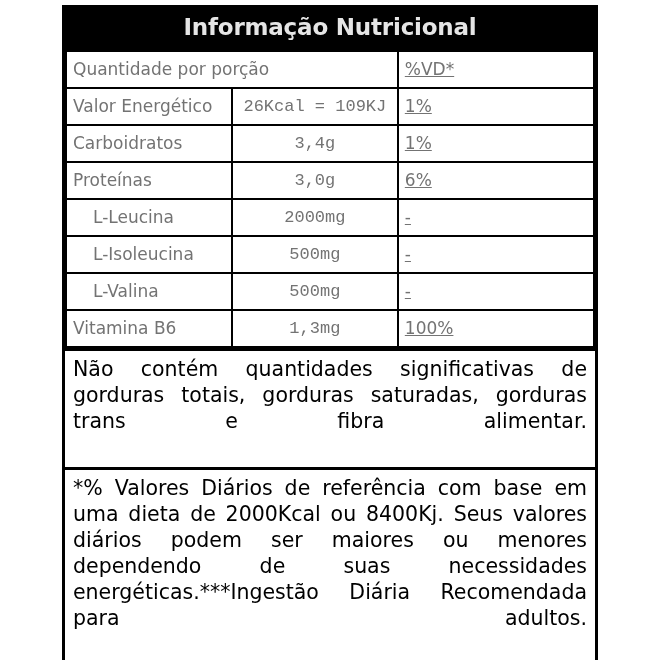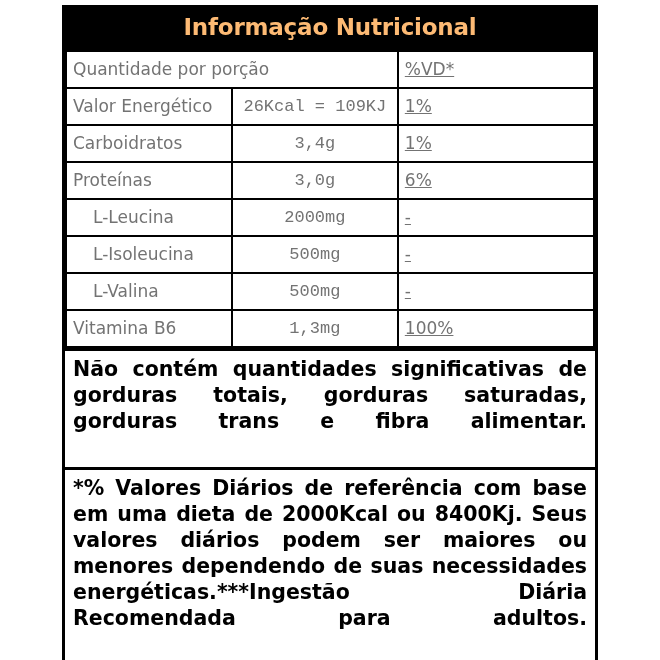--- a/index.html
+++ b/index.html
@@ -20,21 +20,21 @@
     top: 5px;
     width: 536px;
     box-sizing: border-box;
     border: 3px solid #000000;
     background: #ffffff;
   }
 
   
   .title-block {
     background: #000000;
-    color: #fdba74;
+    color: #e5e5e5;
     text-align: center;
     padding: 4px 0 7px 0;
     border-bottom: 3px solid #000000;
   }
   .title-line {
     font-weight: bold;
     font-size: 23px;
     line-height: 30px;
     letter-spacing: -0.2px;
     white-space: nowrap;
@@ -70,21 +70,20 @@
   
   .note {
     border-top: 3px solid #000000;
     padding: 5px 8px 7px 8px;
     font-size: 20.5px;
     line-height: 26px;
     color: #000000;
     text-align: justify;
     text-justify: inter-word;
     hyphens: none;
-    font-weight: bold;
   }
   .note.first { border-top: 3px solid #000000; }
   .note p {
     margin: 0;
     text-align: justify;
   }
   
   .note p::after {
     content: "";
     display: inline-block;

